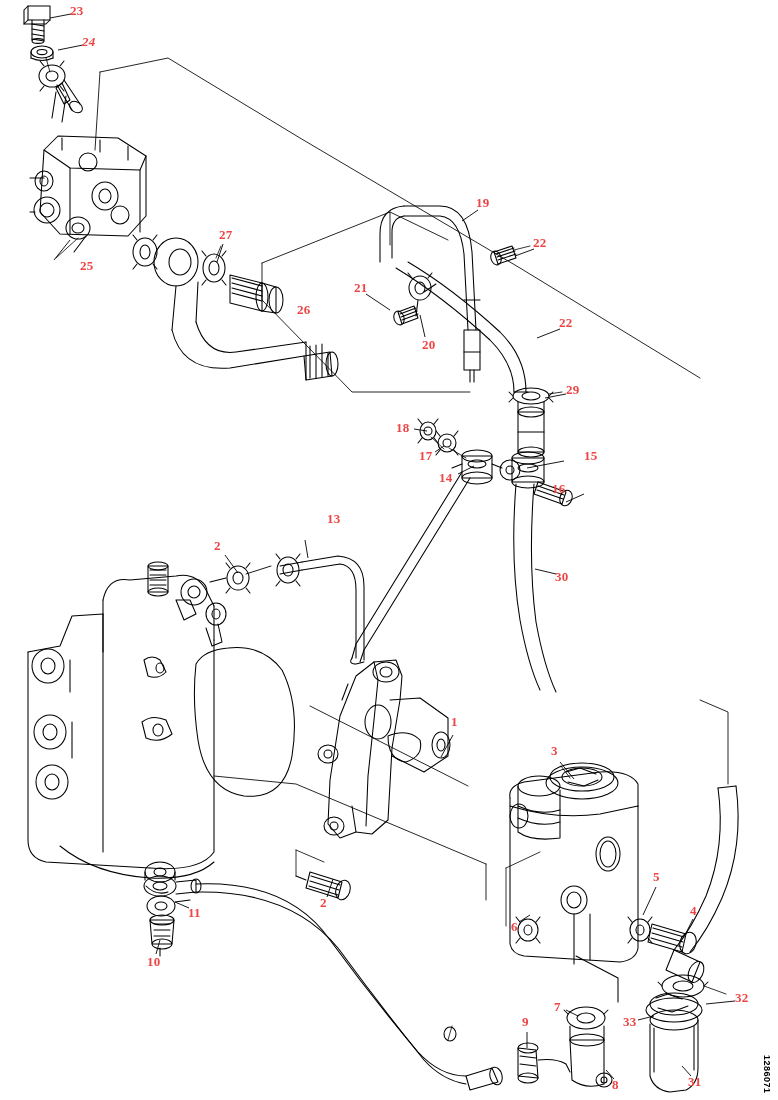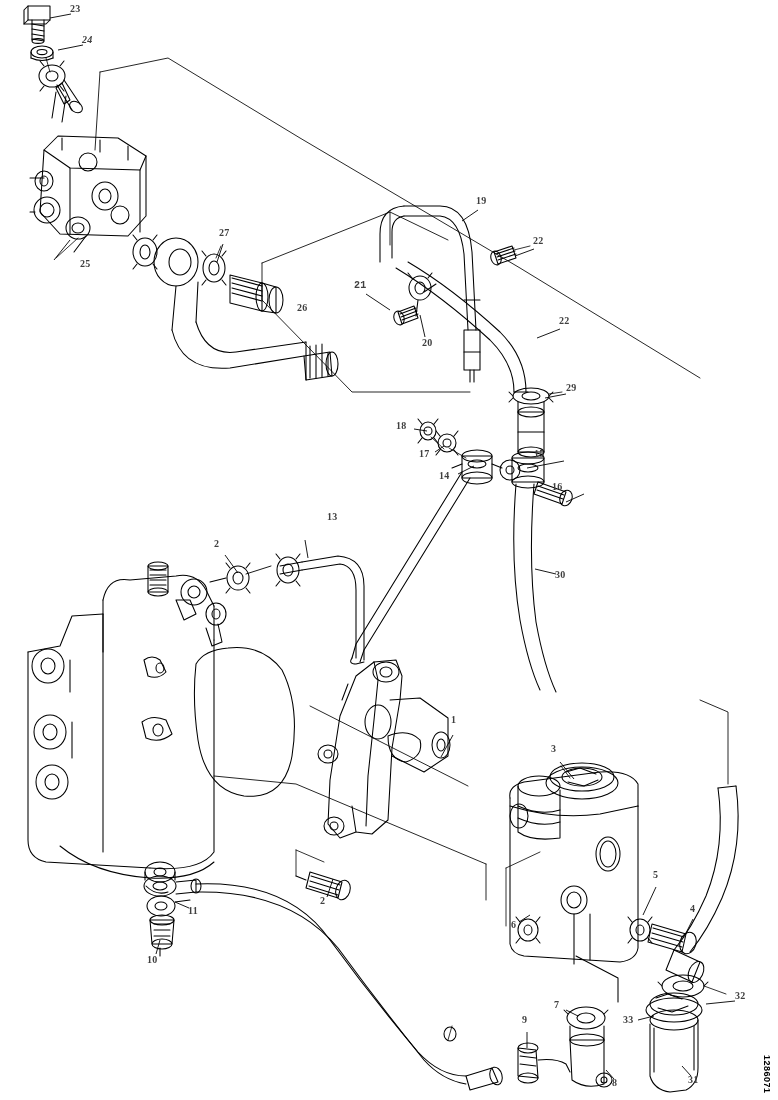--- a/index.html
+++ b/index.html
@@ -1,21 +1,21 @@
 <!DOCTYPE html>
 <html><head>
 <meta charset="utf-8">
 <style>
   html,body{margin:0;padding:0;background:#ffffff;}
   body{width:778px;height:1100px;overflow:hidden;
        font-family:"Liberation Serif", serif;}
   #sheet{position:relative;width:778px;height:1100px;background:#fff;}
   #art{position:absolute;left:0;top:0;width:778px;height:1100px;}
   .cal{position:absolute;font-family:"Liberation Serif",serif;
-       font-size:10px;font-weight:700;color:#404040;line-height:1;
+       font-size:13px;font-weight:700;color:#ef4444;line-height:1;
        letter-spacing:.2px;white-space:nowrap;}
   #dwgno{position:absolute;right:6px;bottom:6px;
          font-family:"Liberation Sans",sans-serif;font-size:9px;
          font-weight:700;color:#000;
          writing-mode:vertical-rl;text-orientation:mixed;
          letter-spacing:.5px;}
 </style>
 </head>
 <body>
 
@@ -460,28 +460,28 @@
     </svg>
 
   <div>
     <span class="cal" style="left:70px;  top:4px;">23</span>
     <span class="cal" style="left:82px;  top:35px;font-style:italic;">24</span>
     <span class="cal" style="left:42px;  top:259px;margin-left:38px;">25</span>
     <span class="cal" style="left:297px; top:303px;">26</span>
     <span class="cal" style="left:219px; top:228px;">27</span>
     <span class="cal" style="left:476px; top:196px;">19</span>
     <span class="cal" style="left:533px; top:236px;">22</span>
-    <span class="cal" style="left:354px; top:281px;font-family:Liberation Mono, monospace;">21</span>
+    <span class="cal" style="left:354px; top:281px;">21</span>
     <span class="cal" style="left:422px; top:338px;">20</span>
     <span class="cal" style="left:559px; top:316px;">22</span>
     <span class="cal" style="left:566px; top:383px;">29</span>
     <span class="cal" style="left:396px; top:421px;">18</span>
     <span class="cal" style="left:419px; top:449px;text-align:center;">17</span>
     <span class="cal" style="left:439px; top:471px;">14</span>
-    <span class="cal" style="left:534px; top:449px;">15</span>
+    <span class="cal" style="left:584px; top:449px;">15</span>
     <span class="cal" style="left:552px; top:482px;">16</span>
     <span class="cal" style="left:555px; top:570px;">30</span>
     <span class="cal" style="left:298px; top:512px;margin-left:29px;">13</span>
     <span class="cal" style="left:214px; top:539px;">2</span>
     <span class="cal" style="left:451px; top:715px;">1</span>
     <span class="cal" style="left:551px; top:744px;">3</span>
     <span class="cal" style="left:653px; top:870px;">5</span>
     <span class="cal" style="left:690px; top:904px;">4</span>
     <span class="cal" style="left:511px; top:920px;">6</span>
     <span class="cal" style="left:320px; top:896px;">2</span>

